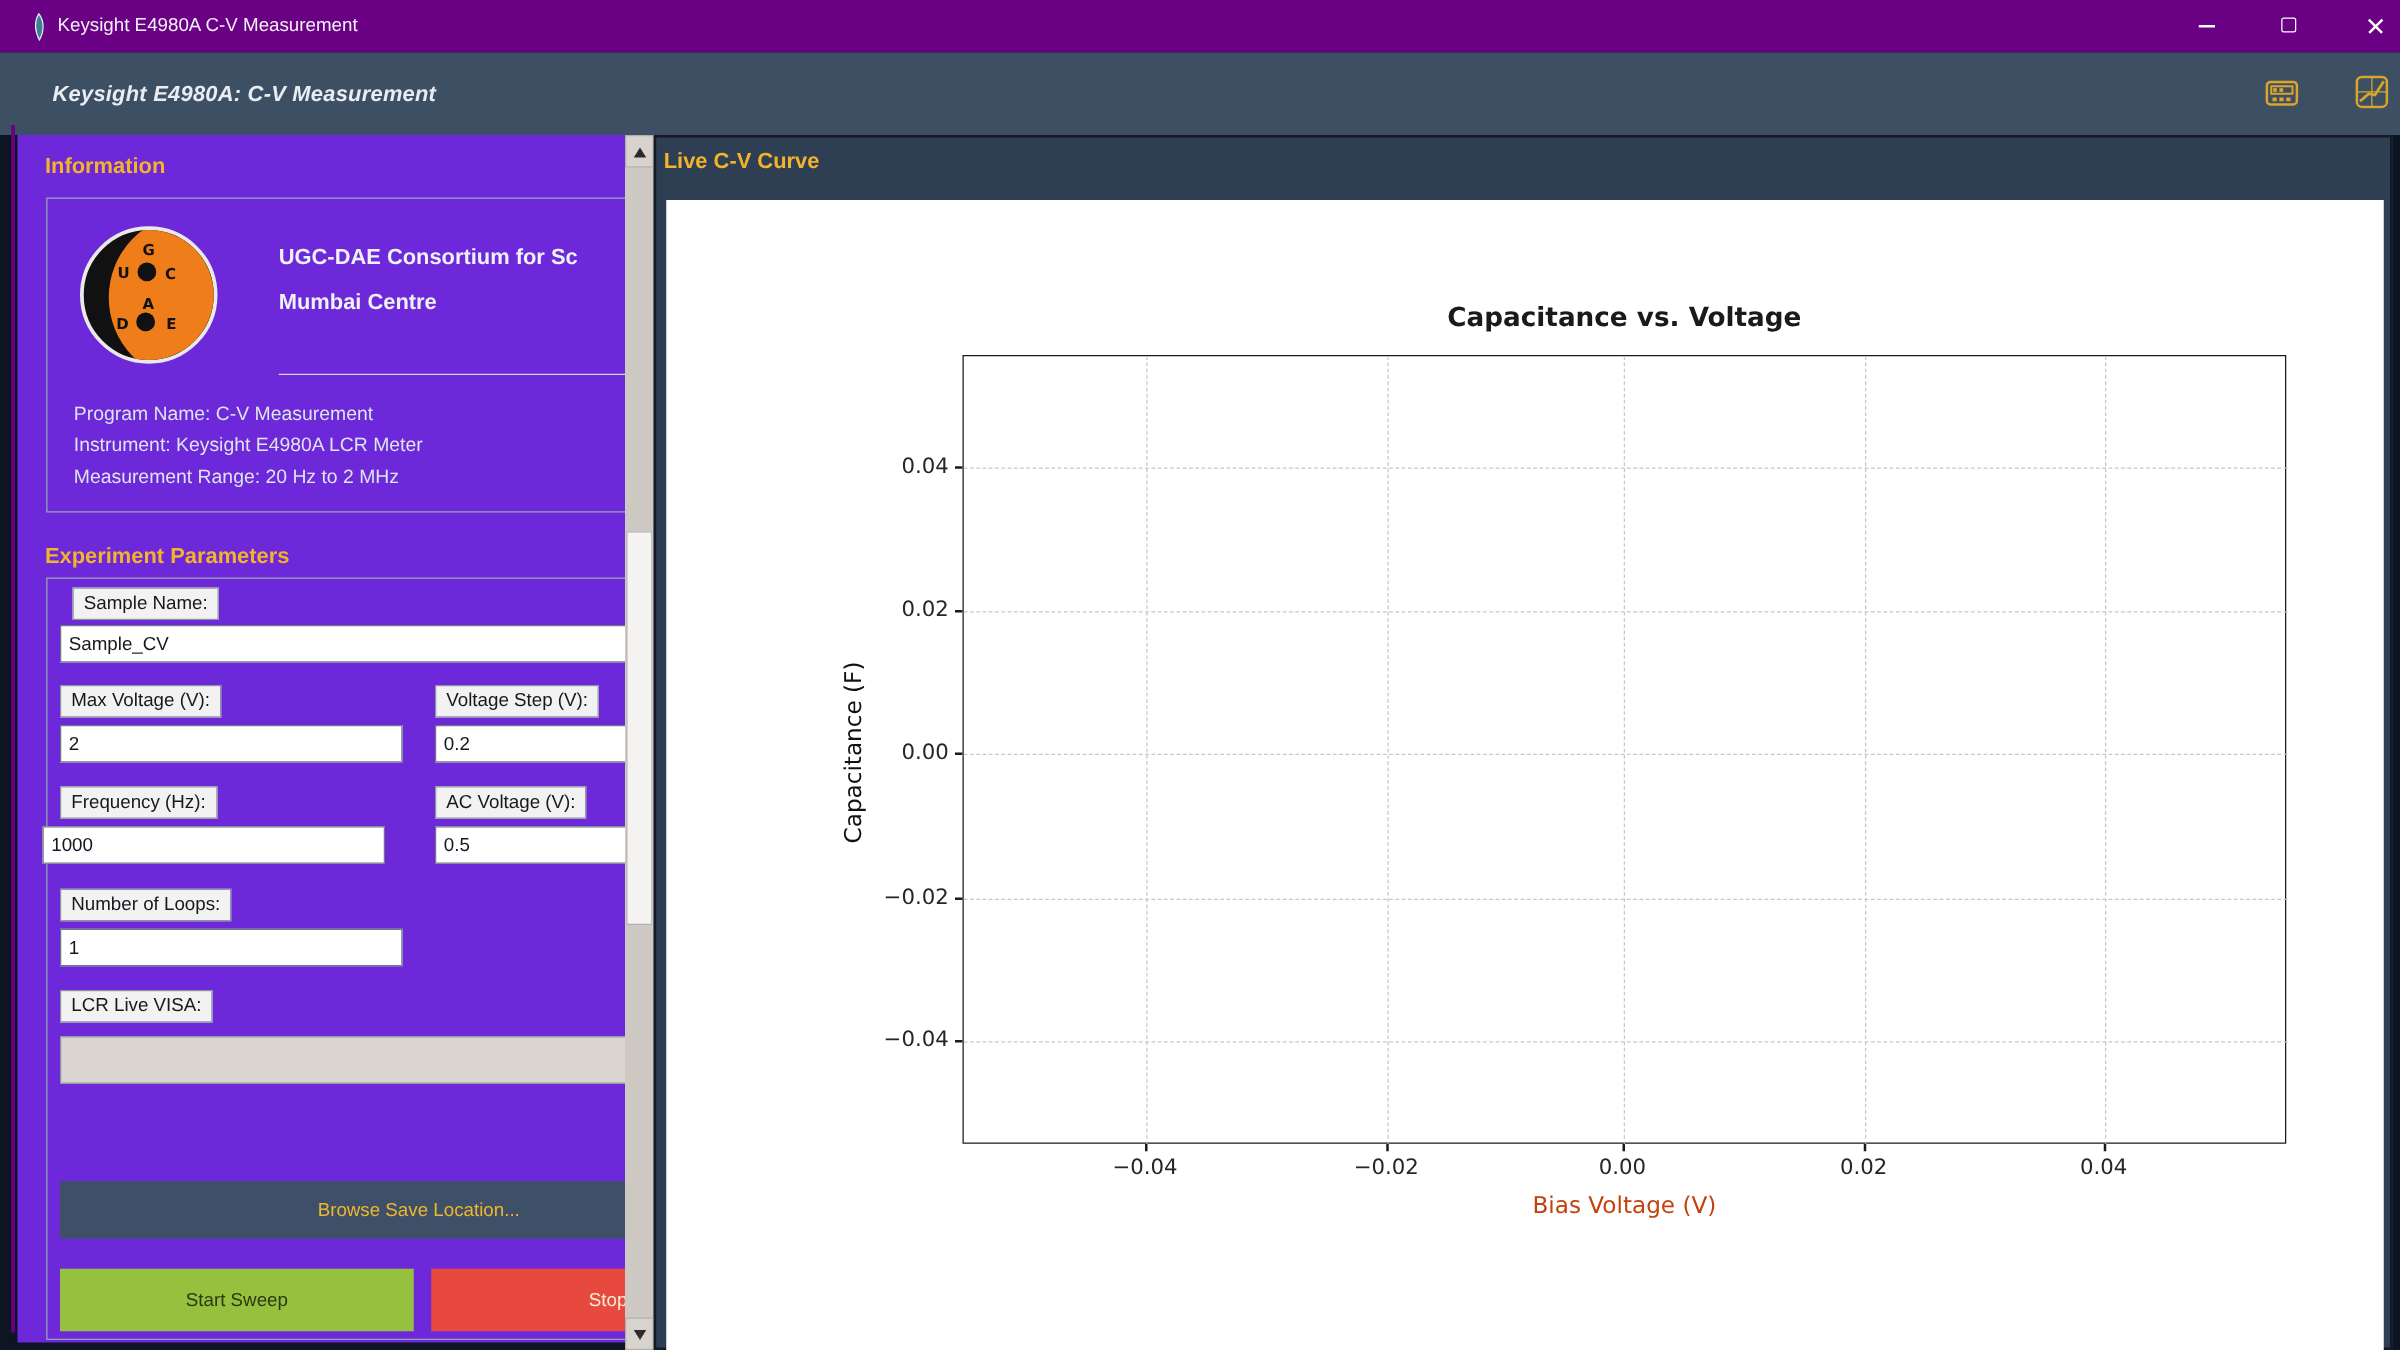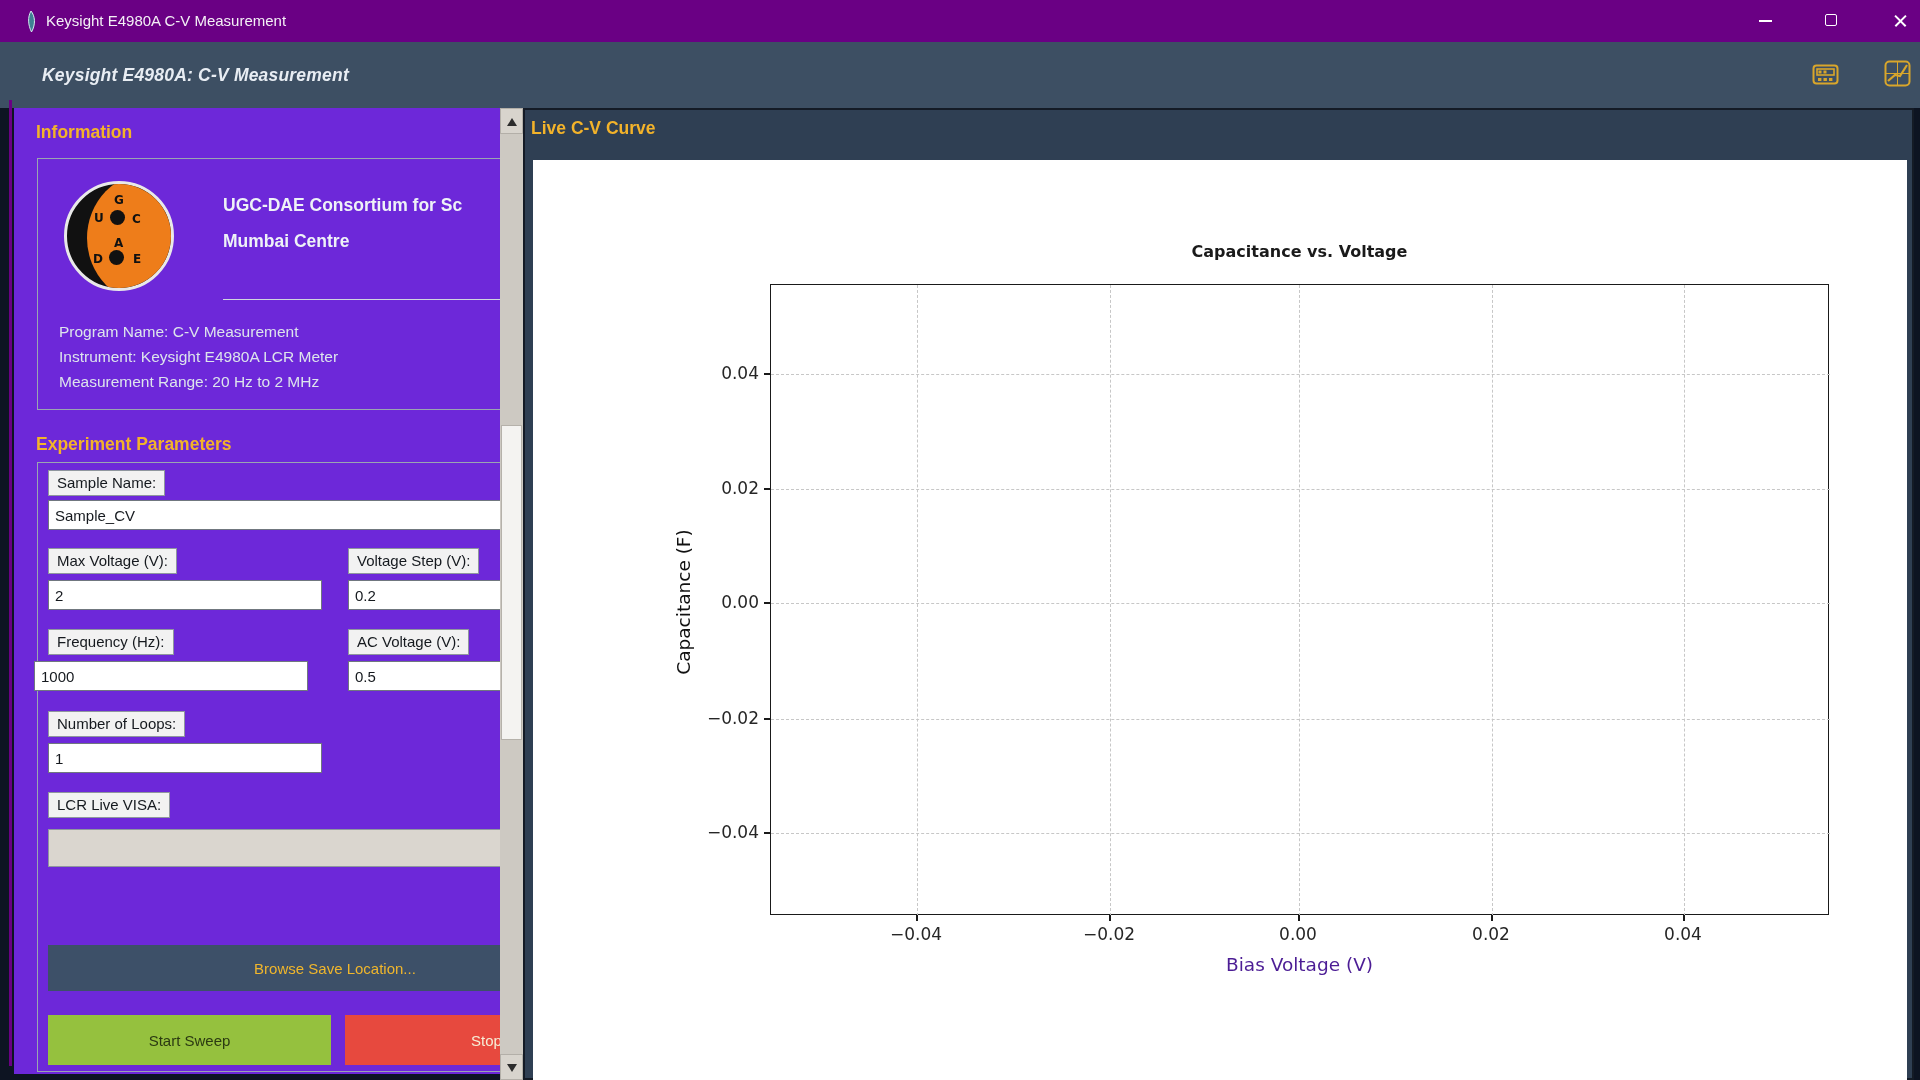--- a/index.html
+++ b/index.html
@@ -69,29 +69,29 @@
   .scroll-thumb { left:1px; top:317px; width:21px; height:315px; background:#f4f3f1; border:1px solid #b5b1aa; }
 
   
   .plot-panel { left:523px; top:108px; width:1391px; height:972px; background:#2f3f53; border:2px solid #141b26; }
   .plot-heading { left:6px; top:8px; }
   .canvas { left:8px; top:50px; width:1374px; height:922px; background:#ffffff; }
 
   
   .mpl { font-family:"DejaVu Sans", sans-serif; color:#1a1a1a; }
   .fig-title { left:237px; top:82px; width:1059px; text-align:center;
-               font-size:16px; font-weight:bold; }
+               font-size:21px; font-weight:bold; }
   .axes { left:237px; top:124px; width:1059px; height:631px; border:1.5px solid #1a1a1a; background:#fff; }
   .gridv { top:0; width:0; height:631px; border-left:1.4px dashed #c7c7c7; }
   .gridh { left:0; height:0; width:1059px; border-top:1.4px dashed #c7c7c7; }
   .xtick-mark { width:1.5px; height:6px; background:#1a1a1a; top:755px; }
   .ytick-mark { width:6px; height:1.5px; background:#1a1a1a; left:231px; }
   .xtick-label { top:764px; width:90px; text-align:center; font-size:17px; color:#262626; }
   .ytick-label { width:100px; text-align:right; font-size:17px; color:#262626; height:26px; line-height:26px; }
-  .xaxis-label { left:237px; top:794px; width:1059px; text-align:center; font-size:18.5px; color:#4c1d95; }
+  .xaxis-label { left:237px; top:794px; width:1059px; text-align:center; font-size:18.5px; color:#c2410c; }
   .yaxis-label { left:41px; top:429px; width:220px; height:26px; line-height:26px; text-align:center;
                  font-size:18.5px; color:#111; transform:rotate(-90deg); }
 </style>
 </head>
 <body>
 
 <div class="abs titlebar">
   <svg class="abs" style="left:24px; top:10px;" width="14" height="23" viewBox="0 0 14 23">
     <path d="M7 1 C11 6 12 14 7.5 22 C4 15 3.5 7 7 1 Z" fill="#3f7f93" stroke="#d6ecf2" stroke-width="1"></path>
   </svg>
@@ -155,21 +155,21 @@
 
       <div class="abs infoline" style="left:21px; top:160px;">Program Name: C-V Measurement</div>
       <div class="abs infoline" style="left:21px; top:185px;">Instrument: Keysight E4980A LCR Meter</div>
       <div class="abs infoline" style="left:21px; top:210px;">Measurement Range: 20 Hz to 2 MHz</div>
     </div>
 
     <div class="abs goldhead" style="left:22px; top:326px;">Experiment Parameters</div>
 
     <div class="abs card" style="left:23px; top:354px; width:600px; height:610px;"></div>
 
-    <div class="abs chip" style="left:34px; top:362px;">Sample Name:</div>
+    <div class="abs chip" style="left:44px; top:362px;">Sample Name:</div>
     <input class="abs tinput" style="left: 34px; top: 392px; width: 574px; height: 30px;" value="Sample_CV">
 
     <div class="abs chip" style="left:34px; top:440px;">Max Voltage (V):</div>
     <input class="abs tinput" style="left: 34px; top: 472px; width: 274px; height: 30px;" value="2">
 
     <div class="abs chip" style="left:334px; top:440px;">Voltage Step (V):</div>
     <input class="abs tinput" style="left: 334px; top: 472px; width: 274px; height: 30px;" value="0.2">
 
     <div class="abs chip" style="left:34px; top:521px;">Frequency (Hz):</div>
     <input class="abs tinput" style="left: 20px; top: 553px; width: 274px; height: 30px;" value="1000">

